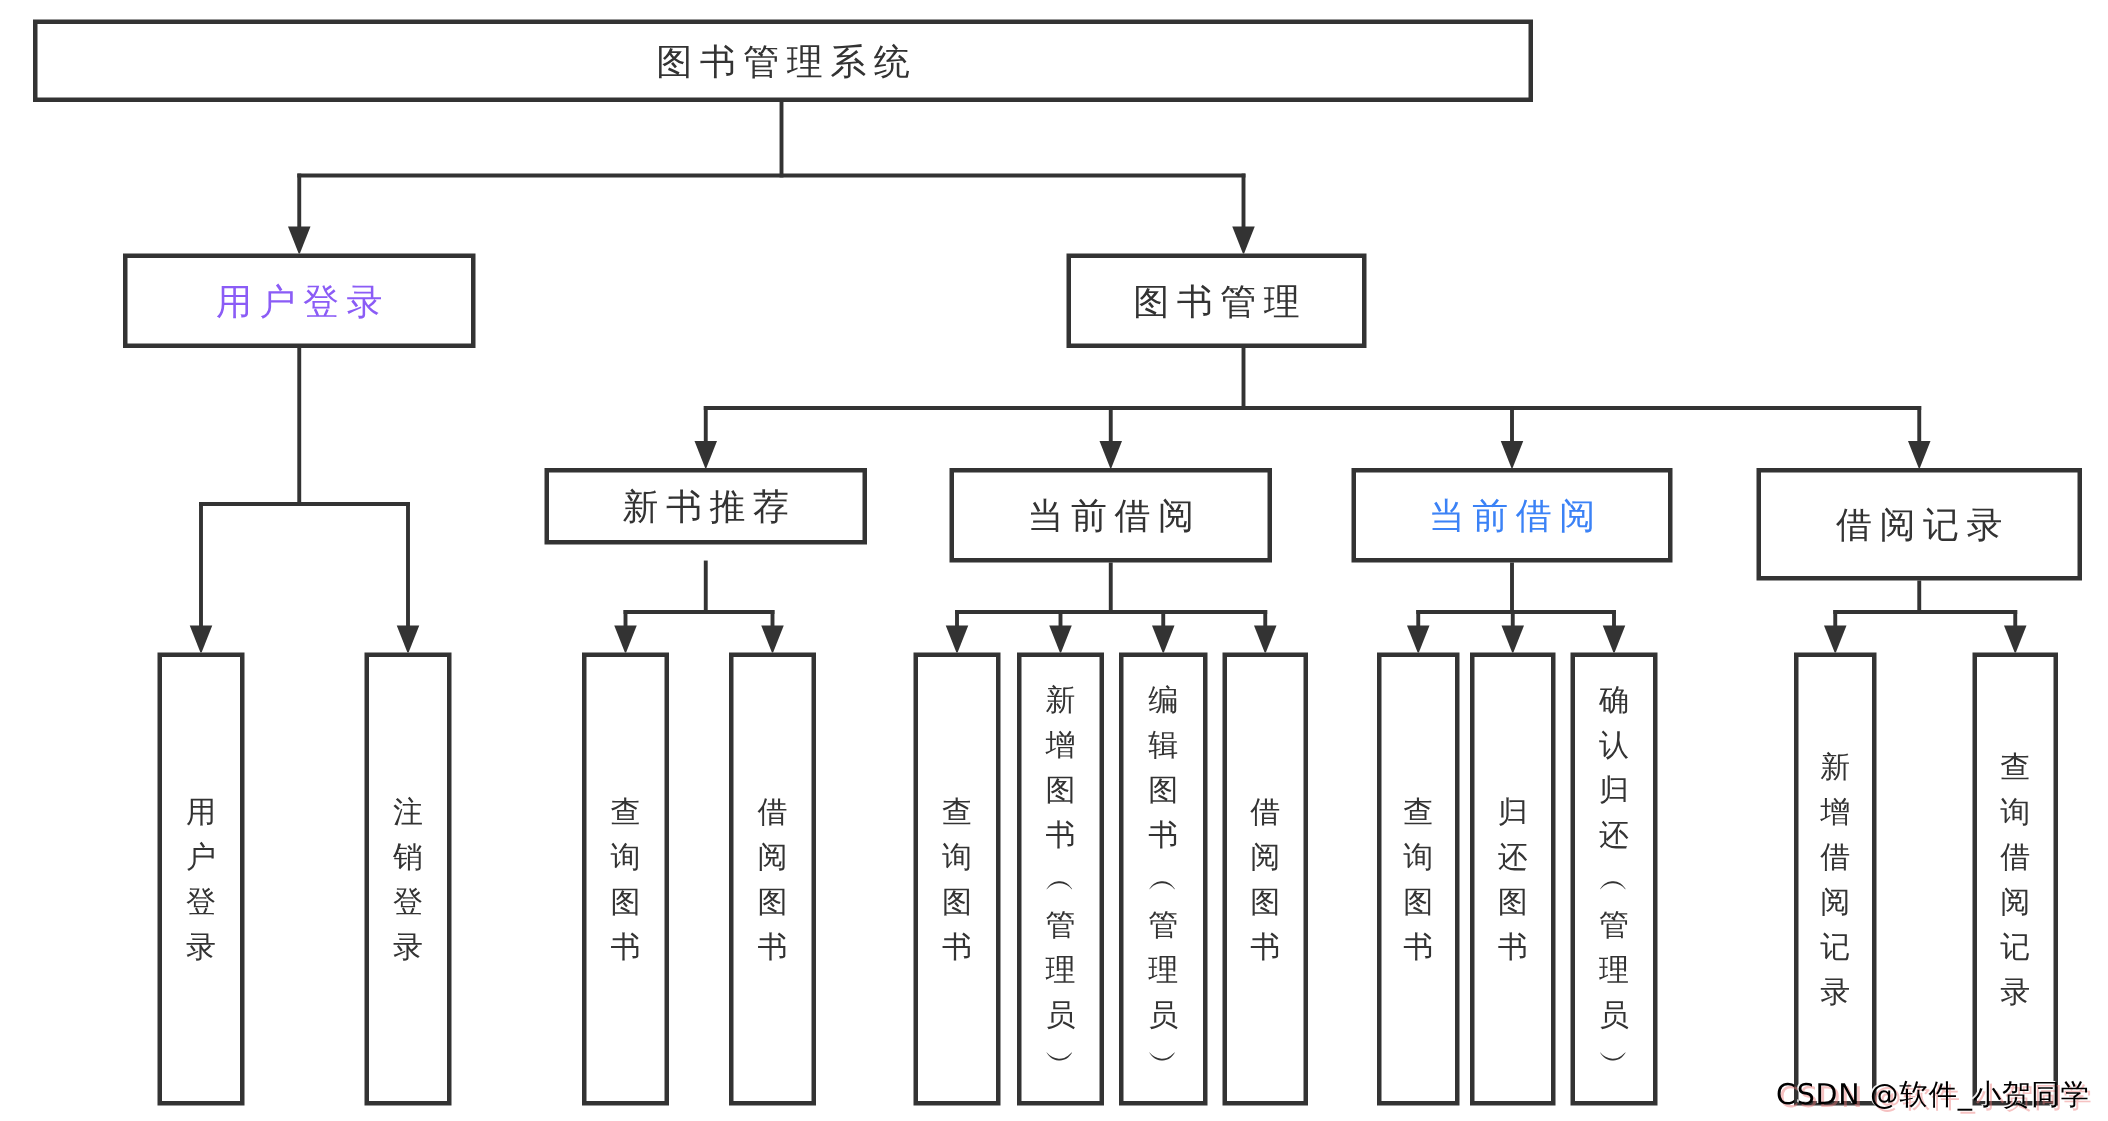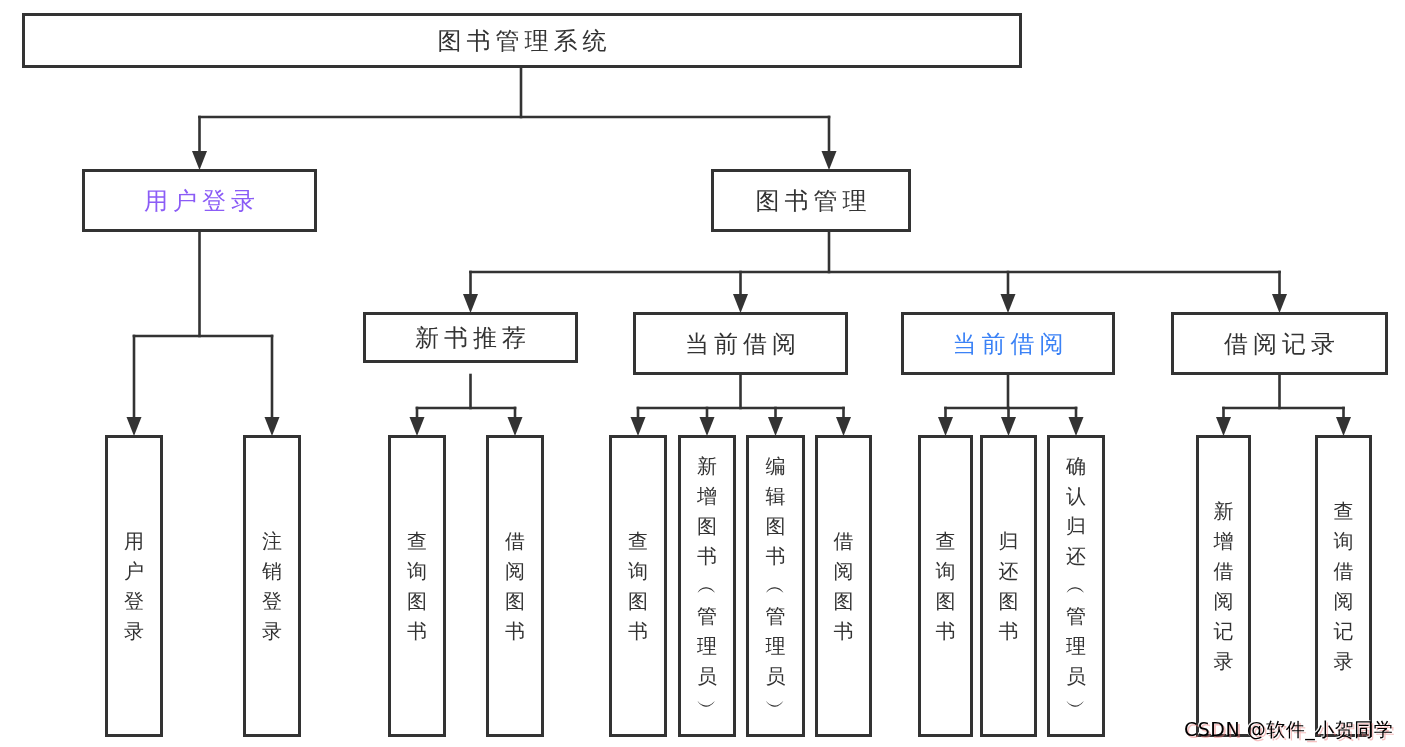--- a/index.html
+++ b/index.html
@@ -120,21 +120,21 @@
       </div>
       <div class="node horizontal" style="left: 363px; top: 312px; width: 215px; height: 51px; border-color: rgb(51, 51, 51); color: rgb(51, 51, 51);">
         <span class="lbl">新书推荐</span>
       </div>
       <div class="node horizontal" style="left: 633px; top: 312px; width: 215px; height: 63px; border-color: rgb(51, 51, 51); color: rgb(51, 51, 51);">
         <span class="lbl">当前借阅</span>
       </div>
       <div class="node horizontal" style="left: 901px; top: 312px; width: 214px; height: 63px; border-color: rgb(51, 51, 51); color: #3b82f6;">
         <span class="lbl">当前借阅</span>
       </div>
-      <div class="node horizontal" style="left: 1171px; top: 312px; width: 217px; height: 63px; border-color: rgb(51, 51, 51); color: rgb(51, 51, 51);">
+      <div class="node horizontal" style="left: 1171px; top: 312px; width: 217px; height: 75px; border-color: rgb(51, 51, 51); color: rgb(51, 51, 51);">
         <span class="lbl">借阅记录</span>
       </div>
       <div class="node vertical" style="left: 105px; top: 435px; width: 58px; height: 302px; border-color: rgb(51, 51, 51); color: rgb(51, 51, 51);">
         <span class="lbl">用
 户
 登
 录</span>
       </div>
       <div class="node vertical" style="left: 243px; top: 435px; width: 58px; height: 302px; border-color: rgb(51, 51, 51); color: rgb(51, 51, 51);">
         <span class="lbl">注

